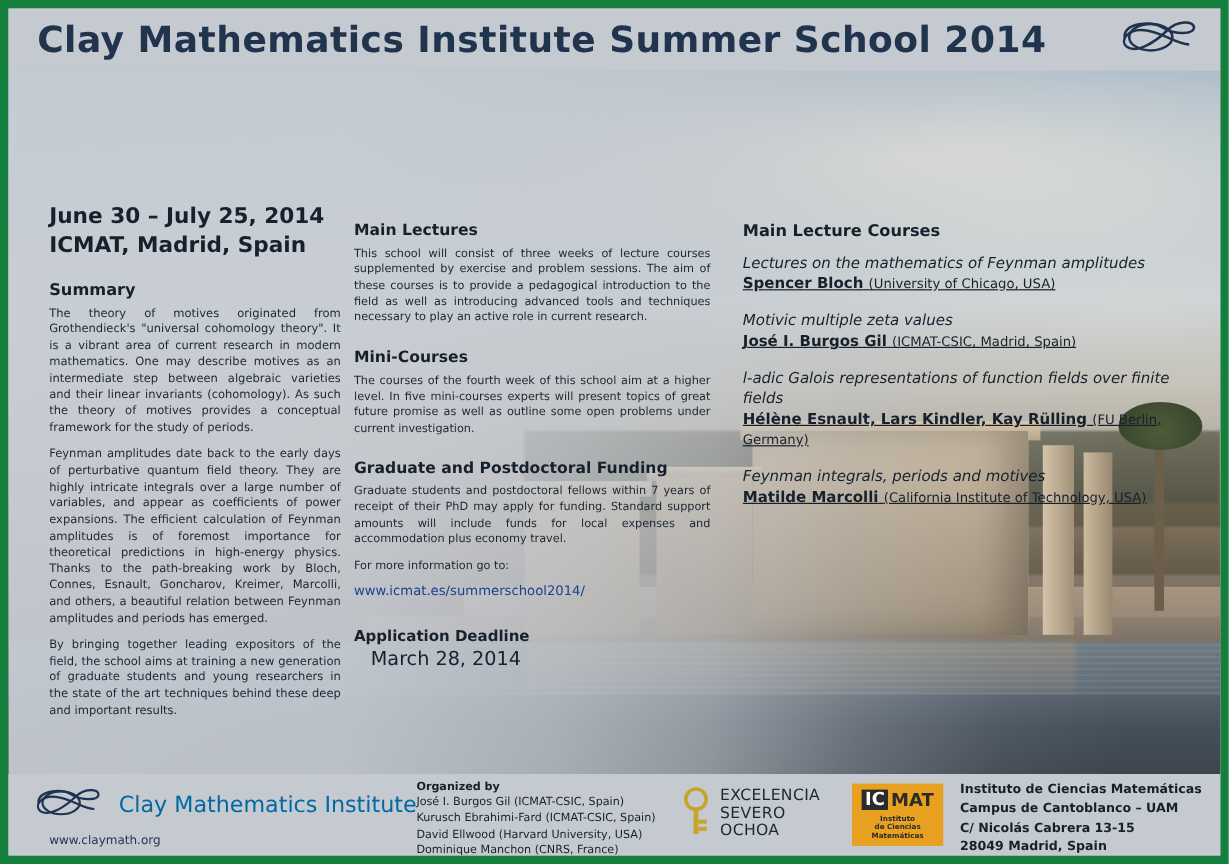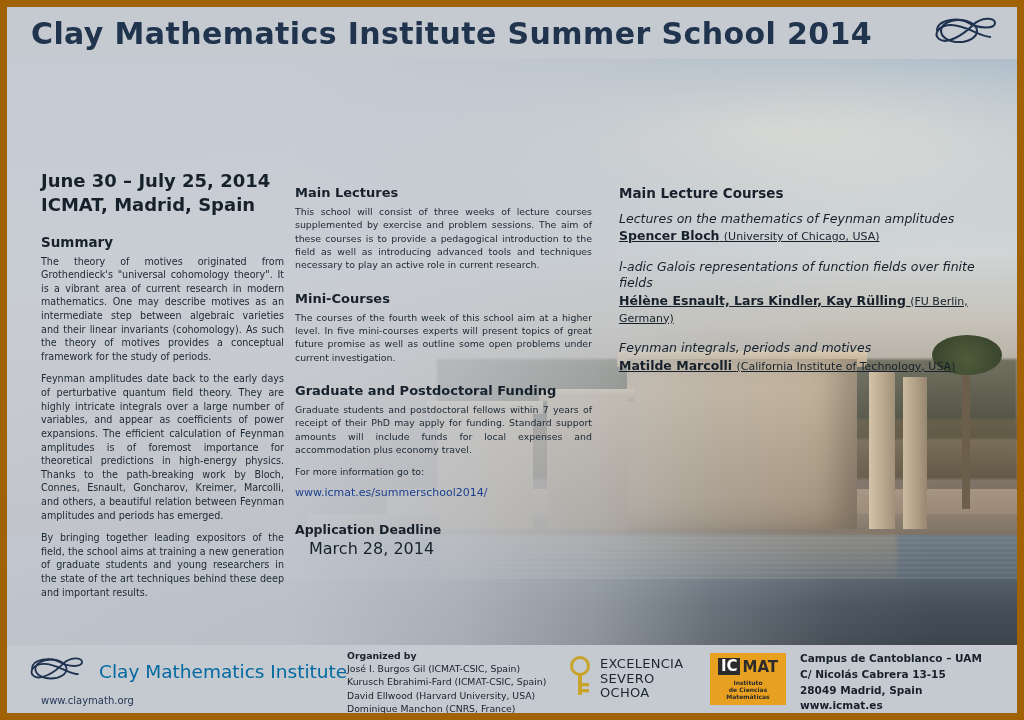--- a/index.html
+++ b/index.html
@@ -12,21 +12,21 @@
     height: 720px;
     overflow: hidden;
     font-family: "DejaVu Sans", sans-serif;
   }
   .poster {
     position: relative;
     width: 1024px;
     height: 720px;
     background: #c9cdd4;
     box-sizing: border-box;
-    border: 7px solid #a16207;
+    border: 7px solid #15803d;
     overflow: hidden;
   }
   
   .header {
     position: absolute;
     left: 0; top: 0;
     width: 1010px;
     height: 52px;
     background: #c5c9d0;
     display: flex;
@@ -414,20 +414,27 @@
         <div class="course-head">Main Lecture Courses</div>
 
         <div class="course">
           <div class="course-title">Lectures on the mathematics of Feynman amplitudes</div>
           <div class="course-speaker">
             <span>Spencer Bloch</span>
             <span class="aff">(University of Chicago, USA)</span>
           </div>
         </div>
 
+        <div class="course">
+          <div class="course-title">Motivic multiple zeta values</div>
+          <div class="course-speaker">
+            <span>José I. Burgos Gil</span>
+            <span class="aff">(ICMAT-CSIC, Madrid, Spain)</span>
+          </div>
+        </div>
 
         <div class="course">
           <div class="course-title">l-adic Galois representations of function fields over finite fields</div>
           <div class="course-speaker">
             <span>Hélène Esnault, Lars Kindler, Kay Rülling</span>
             <span class="aff">(FU Berlin, Germany)</span>
           </div>
         </div>
 
         <div class="course">
@@ -489,20 +496,21 @@
         <span class="icmat-mat">MAT</span>
       </div>
       <div class="icmat-sub">
         <div>Instituto</div>
         <div>de Ciencias</div>
         <div>Matemáticas</div>
       </div>
     </div>
 
     <div class="address">
+      <div>Instituto de Ciencias Matemáticas</div>
       <div>Campus de Cantoblanco – UAM</div>
       <div>C/ Nicolás Cabrera 13-15</div>
       <div>28049 Madrid, Spain</div>
       <div>www.icmat.es</div>
     </div>
 
   </div>
 </div>
 
 </body></html>

